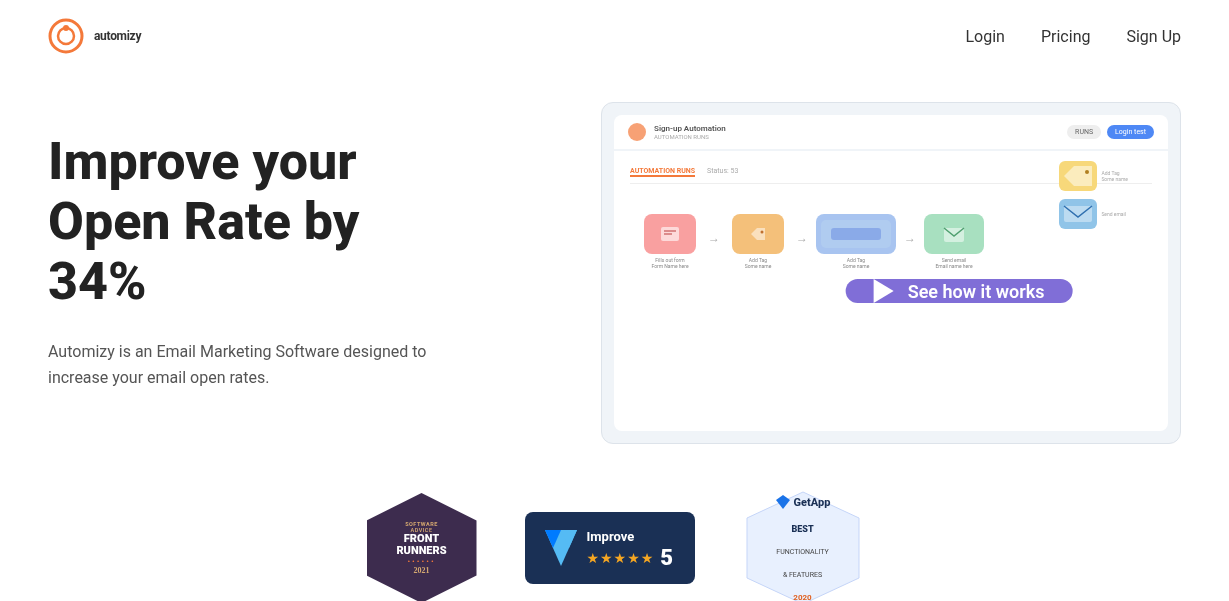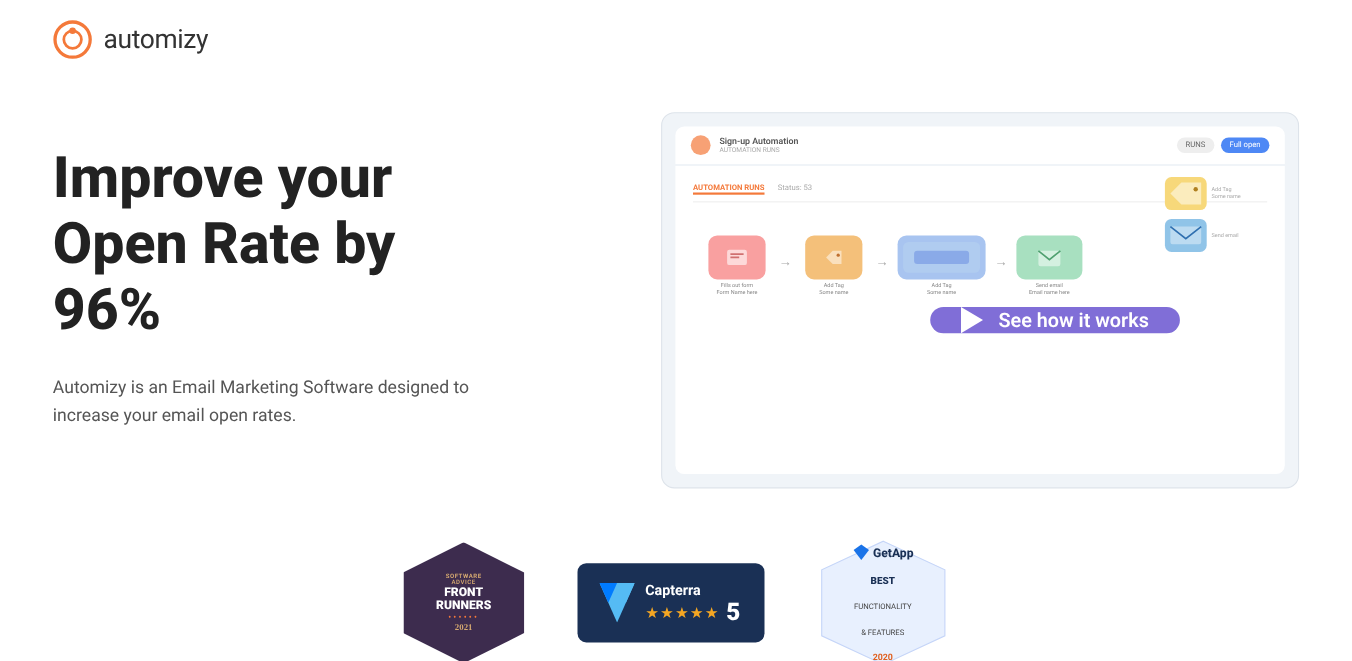--- a/index.html
+++ b/index.html
@@ -22,22 +22,22 @@
     .logo-area {
       display: flex;
       align-items: center;
       gap: 10px;
     }
     .logo-icon {
       width: 36px;
       height: 36px;
     }
     .logo-text {
-      font-size: 24px;
-      font-weight: 400;
+      font-size: 12px;
+      font-weight: 700;
       color: #333;
       letter-spacing: -0.3px;
       text-align: center;
     }
     .nav-links {
       display: flex;
       align-items: center;
       gap: 36px;
     }
     .nav-link {
@@ -332,41 +332,46 @@
 <nav class="navbar">
   <div class="logo-area">
 
     <svg class="logo-icon" viewBox="0 0 36 36" fill="none" xmlns="http://www.w3.org/2000/svg">
       <circle cx="18" cy="18" r="16" stroke="#f4793a" stroke-width="3" fill="none"></circle>
       <circle cx="18" cy="18" r="8" stroke="#f4793a" stroke-width="2.5" fill="none"></circle>
       <circle cx="18" cy="10" r="3" fill="#f4793a"></circle>
     </svg>
     <span class="logo-text">automizy</span>
   </div>
+  <div class="nav-links">
+    <a class="nav-link">Login</a>
+    <a class="nav-link">Pricing</a>
+    <a class="nav-link">Sign Up</a>
+  </div>
 </nav>
 
 <section class="hero">
   <div class="hero-left">
-    <h1 class="hero-title">Improve your Open Rate by 96%</h1>
+    <h1 class="hero-title">Improve your Open Rate by 34%</h1>
     <p class="hero-desc">Automizy is an Email Marketing Software designed to increase your email open rates.</p>
   </div>
 
   <div class="hero-right">
     <div class="app-mockup">
       <div class="mockup-topbar">
         <div class="mockup-topbar-left">
           <div class="mockup-icon-circle"></div>
           <div>
             <div class="mockup-title-text">Sign-up Automation</div>
             <div class="mockup-sub-text">AUTOMATION RUNS</div>
           </div>
         </div>
         <div class="mockup-topbar-right">
           <span class="mockup-pill">RUNS</span>
-          <span class="mockup-pill mockup-pill-blue">Full open</span>
+          <span class="mockup-pill mockup-pill-blue">Login test</span>
         </div>
       </div>
       <div class="mockup-canvas">
         <div class="mockup-tab-bar">
           <span class="mockup-tab active">AUTOMATION RUNS</span>
           <span class="mockup-tab">Status: 53</span>
         </div>
 
         <div class="flow-area">
           <div class="flow-node">
@@ -455,21 +460,21 @@
   <div class="badge-capterra">
     <div style="display:flex;flex-direction:column;align-items:center;">
 
       <svg width="32" height="36" viewBox="0 0 32 36">
         <polygon points="0,0 32,0 16,36" fill="#55bbf4"></polygon>
         <polygon points="0,0 16,0 8,18" fill="#007bff"></polygon>
         <polygon points="16,0 32,0 24,18" fill="#55bbf4"></polygon>
       </svg>
     </div>
     <div>
-      <span class="capterra-name">Capterra</span>
+      <span class="capterra-name">Improve</span>
       <div style="display:flex;align-items:center;gap:6px;">
         <span class="capterra-stars">★★★★★</span>
         <span class="capterra-score">5</span>
       </div>
     </div>
   </div>
 
   <div style="display:flex;flex-direction:column;align-items:center;justify-content:center;width:120px;height:120px;position:relative;">
 
     <svg width="120" height="120" viewBox="0 0 120 120" style="position:absolute;top:0;left:0;">

